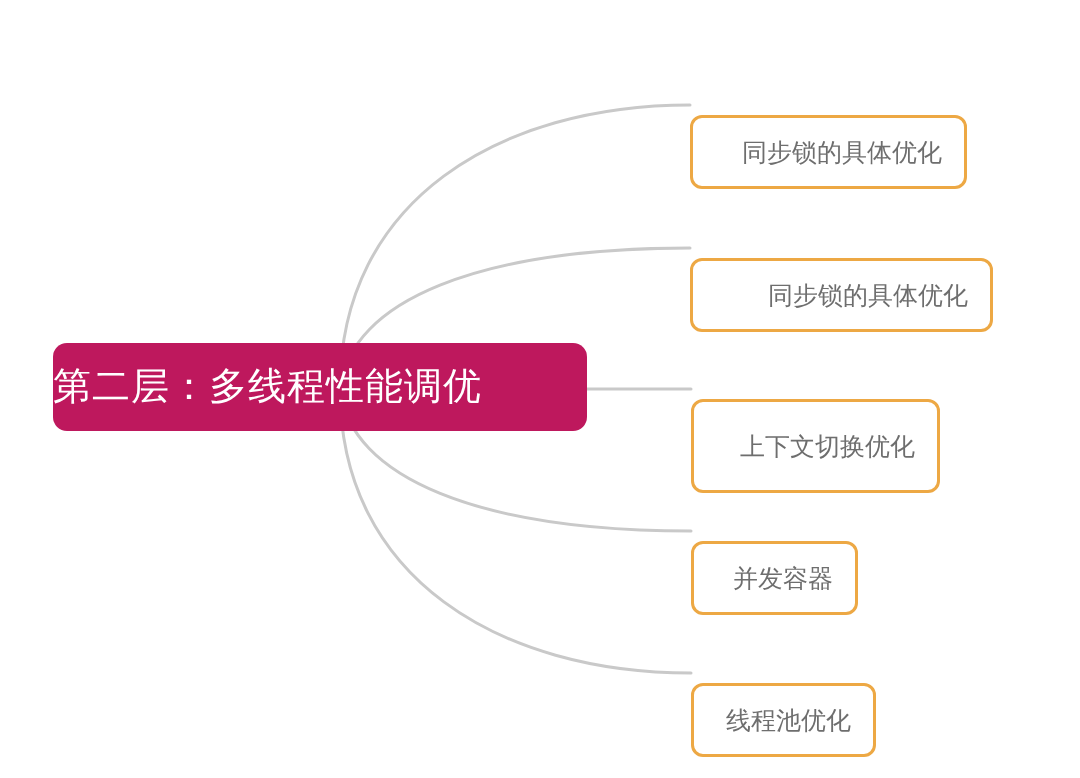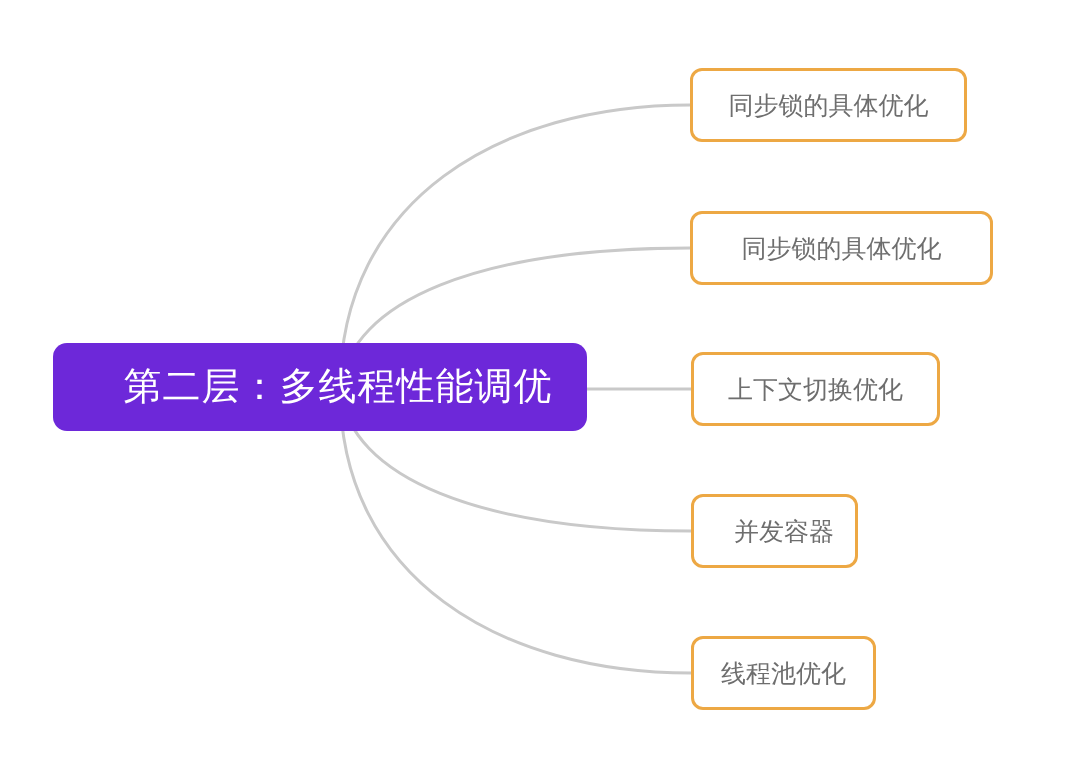--- a/index.html
+++ b/index.html
@@ -27,40 +27,39 @@
     pointer-events: none;
   }
   .node {
     position: absolute;
     box-sizing: border-box;
     display: flex;
     align-items: center;
     z-index: 2;
   }
   .root-node {
-    background: #6d28d9;
+    background: #be185d;
     border-radius: 14px;
-    justify-content: center;
     color: #ffffff;
-    padding-left: 36px;
   }
   .root-label {
     font-size: 38px;
     line-height: 1.1;
     letter-spacing: 1px;
     color: #ffffff;
     white-space: nowrap;
   }
   .child-node {
     background: #ffffff;
     border: 3px solid #EDA844;
     border-radius: 12px;
-    justify-content: center;
+    justify-content: flex-end;
     padding-left: 22px;
     padding-right: 22px;
+    margin-top: 47px;
   }
   .child-label {
     font-size: 25px;
     line-height: 1.2;
     color: #6E6E6E;
     white-space: nowrap;
   }
 </style>
 </head>
 <body>
@@ -82,21 +81,21 @@
   </div>
 
   <div class="node child-node" style="left:690px; top:68px; width:277px; height:74px;">
     <span class="child-label">同步锁的具体优化</span>
   </div>
 
   <div class="node child-node" style="left:690px; top:211px; width:303px; height:74px;">
     <span class="child-label">同步锁的具体优化</span>
   </div>
 
-  <div class="node child-node" style="left:691px; top:352px; width:249px; height:74px;">
+  <div class="node child-node" style="left:691px; top:352px; width:249px; height:94px;">
     <span class="child-label">上下文切换优化</span>
   </div>
 
   <div class="node child-node" style="left:691px; top:494px; width:167px; height:74px;padding-left:41px;">
     <span class="child-label">并发容器</span>
   </div>
 
   <div class="node child-node" style="left:691px; top:636px; width:185px; height:74px;">
     <span class="child-label">线程池优化</span>
   </div>

